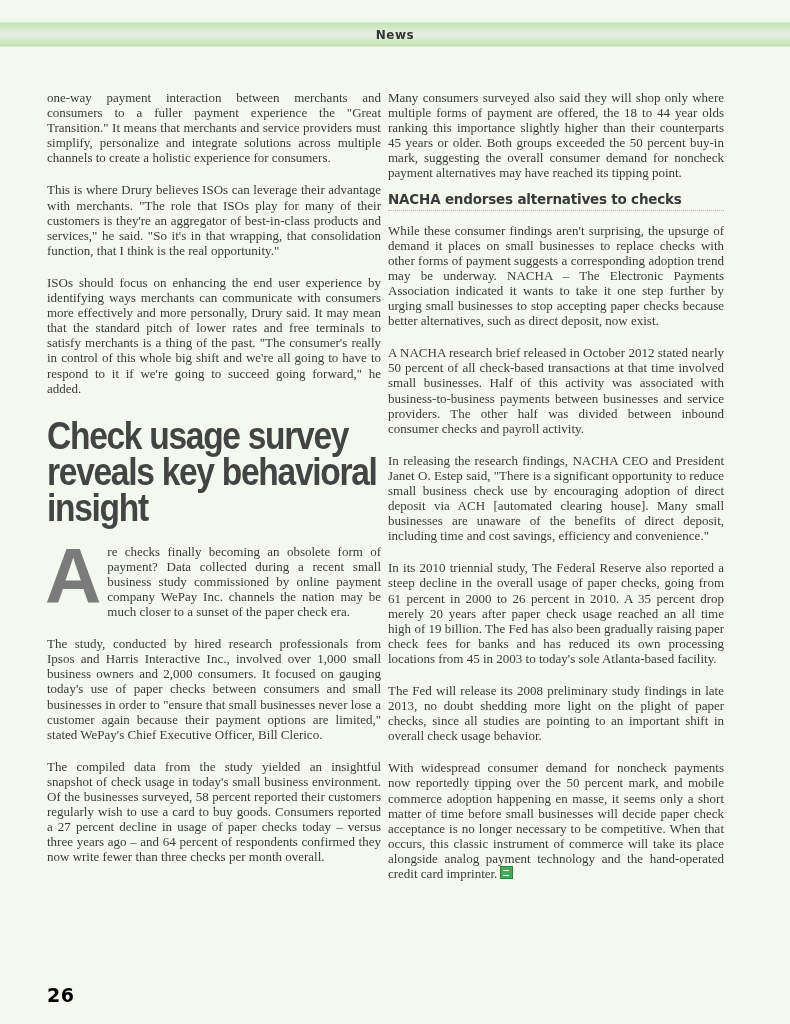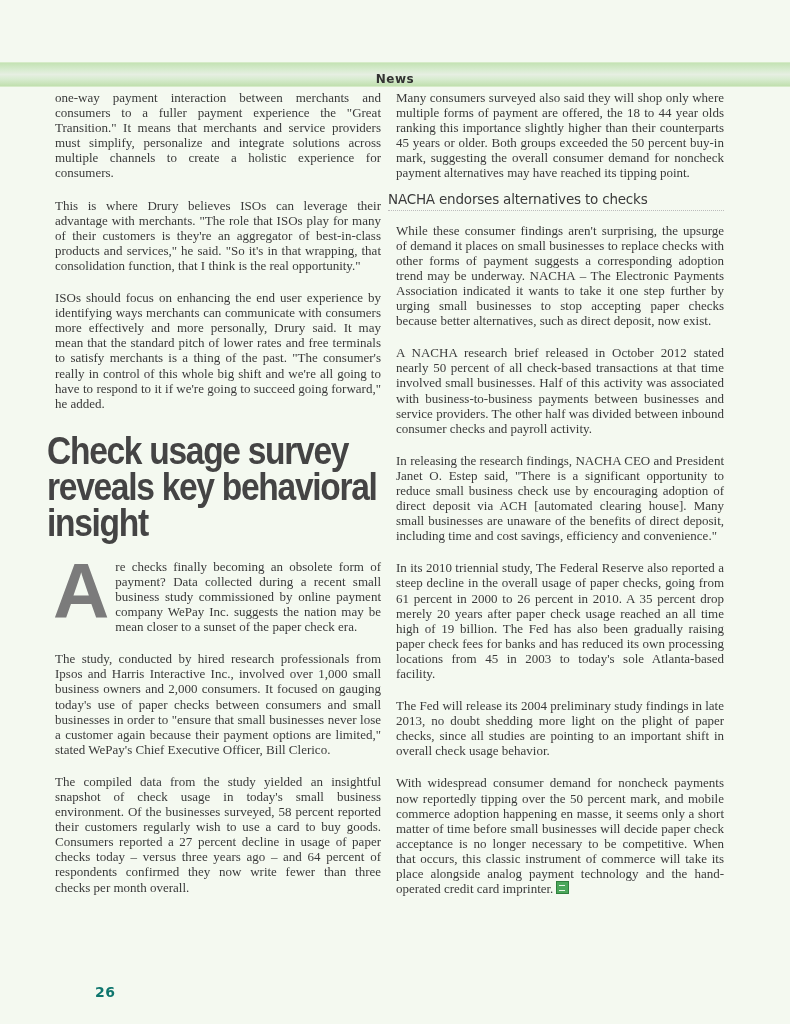--- a/index.html
+++ b/index.html
@@ -9,36 +9,36 @@
     position: relative;
     overflow: hidden;
     font-family: "Liberation Serif", "DejaVu Serif", serif;
     color: #3a3a3a;
   }
   .header-band {
     position: absolute; left: 0; top: 22px; width: 790px; height: 23px;
     background: linear-gradient(to bottom, #c4e2b4 0%, #d8ecd0 30%, #e6efe2 50%, #d8ecd0 70%, #c0dfae 100%);
     border-top: 1px solid #d6ebc8;
     border-bottom: 1px solid #d6ebc8;
-    display: flex; align-items: flex-end; justify-content: center; margin-top: 40px;
+    display: flex; align-items: center; justify-content: center;
   }
   .header-title {
     font-family: "DejaVu Sans", sans-serif;
     font-weight: bold;
     font-size: 12px;
     letter-spacing: 0.5px;
     color: #333;
   }
   .col {
     position: absolute; top: 90px;
   }
   .col-left { left: 47px; width: 334px; }
   .col-right { left: 388px; width: 336px; }
   p.body {
-    margin: 0 0 17px 8px;
+    margin: 0 0 17px 0;
     font-size: 13px;
     line-height: 15.1px;
     text-align: justify;
     hyphens: auto;
   }
   .url {
     font-family: "DejaVu Sans", sans-serif;
     font-style: italic;
     font-size: 11px;
   }
@@ -70,65 +70,64 @@
     font-family: "Liberation Sans", "DejaVu Sans", sans-serif;
     font-weight: bold;
     font-size: 78px;
     line-height: 60px;
     color: #7b7b7b;
     margin: 2px 6px 0 -2px;
     height: 60px;
   }
   .subhead {
     font-family: "DejaVu Sans", sans-serif;
-    font-weight: normal;
+    font-weight: bold;
     font-size: 13.5px;
     color: #3a3a3a;
     padding-bottom: 3px;
     border-bottom: 1px dotted #bcbcbc;
     margin: -7px 0 12px 0;
     letter-spacing: -0.2px;
   }
   .page-number {
     position: absolute; left: 47px; top: 984px;
     font-family: "DejaVu Sans", sans-serif;
-    font-weight: bold; font-size: 14px; color: #0f766e;
+    font-weight: bold; font-size: 19px; color: #000000;
     letter-spacing: 0.5px;
-    margin-left: 48px;
   }
 </style>
 </head>
 <body>
 
 <div class="header-band">
   <span class="header-title">News</span>
 </div>
 
 <div class="col col-left">
   <p class="body">one-way payment interaction between merchants and consumers to a fuller payment experience the "Great Transition." It means that merchants and service providers must simplify, personalize and integrate solutions across multiple channels to create a holistic experience for consumers.</p>
   <p class="body">This is where Drury believes ISOs can leverage their advantage with merchants. "The role that ISOs play for many of their customers is they're an aggregator of best-in-class products and services," he said. "So it's in that wrapping, that consolidation function, that I think is the real opportunity."</p>
   <p class="body">ISOs should focus on enhancing the end user experience by identifying ways merchants can communicate with consumers more effectively and more personally, Drury said. It may mean that the standard pitch of lower rates and free terminals to satisfy merchants is a thing of the past. "The consumer's really in control of this whole big shift and we're all going to have to respond to it if we're going to succeed going forward," he added.</p>
 
   <div class="headline">Check usage survey reveals key behavioral insight</div>
 
   <p class="body dropcap-para">
-    <span class="dropcap">A</span><span>re checks finally becoming an obsolete form of payment? Data collected during a recent small business study commissioned by online payment company WePay Inc. suggests the nation may be mean closer to a sunset of the paper check era.</span>
+    <span class="dropcap">A</span><span>re checks finally becoming an obsolete form of payment? Data collected during a recent small business study commissioned by online payment company WePay Inc. channels the nation may be much closer to a sunset of the paper check era.</span>
   </p>
   <p class="body">The study, conducted by hired research professionals from Ipsos and Harris Interactive Inc., involved over 1,000 small business owners and 2,000 consumers. It focused on gauging today's use of paper checks between consumers and small businesses in order to "ensure that small businesses never lose a customer again because their payment options are limited," stated WePay's Chief Executive Officer, Bill Clerico.</p>
   <p class="body">The compiled data from the study yielded an insightful snapshot of check usage in today's small business environment. Of the businesses surveyed, 58 percent reported their customers regularly wish to use a card to buy goods. Consumers reported a 27 percent decline in usage of paper checks today – versus three years ago – and 64 percent of respondents confirmed they now write fewer than three checks per month overall.</p>
 </div>
 
 <div class="col col-right">
   <p class="body">Many consumers surveyed also said they will shop only where multiple forms of payment are offered, the 18 to 44 year olds ranking this importance slightly higher than their counterparts 45 years or older. Both groups exceeded the 50 percent buy-in mark, suggesting the overall consumer demand for noncheck payment alternatives may have reached its tipping point.</p>
 
   <div class="subhead">NACHA endorses alternatives to checks</div>
   <p class="body">While these consumer findings aren't surprising, the upsurge of demand it places on small businesses to replace checks with other forms of payment suggests a corresponding adoption trend may be underway. NACHA – The Electronic Payments Association indicated it wants to take it one step further by urging small businesses to stop accepting paper checks because better alternatives, such as direct deposit, now exist.</p>
   <p class="body">A NACHA research brief released in October 2012 stated nearly 50 percent of all check-based transactions at that time involved small businesses. Half of this activity was associated with business-to-business payments between businesses and service providers. The other half was divided between inbound consumer checks and payroll activity.</p>
   <p class="body">In releasing the research findings, NACHA CEO and President Janet O. Estep said, "There is a significant opportunity to reduce small business check use by encouraging adoption of direct deposit via ACH [automated clearing house]. Many small businesses are unaware of the benefits of direct deposit, including time and cost savings, efficiency and convenience."</p>
 
   <p class="body">In its 2010 triennial study, The Federal Reserve also reported a steep decline in the overall usage of paper checks, going from 61 percent in 2000 to 26 percent in 2010. A 35 percent drop merely 20 years after paper check usage reached an all time high of 19 billion. The Fed has also been gradually raising paper check fees for banks and has reduced its own processing locations from 45 in 2003 to today's sole Atlanta-based facility.</p>
-  <p class="body">The Fed will release its 2004 preliminary study findings in late 2013, no doubt shedding more light on the plight of paper checks, since all studies are pointing to an important shift in overall check usage behavior.</p>
+  <p class="body">The Fed will release its 2008 preliminary study findings in late 2013, no doubt shedding more light on the plight of paper checks, since all studies are pointing to an important shift in overall check usage behavior.</p>
   <p class="body">
     <span>With widespread consumer demand for noncheck payments now reportedly tipping over the 50 percent mark, and mobile commerce adoption happening en masse, it seems only a short matter of time before small businesses will decide paper check acceptance is no longer necessary to be competitive. When that occurs, this classic instrument of commerce will take its place alongside analog payment technology and the hand-operated credit card imprinter.</span><span class="end-icon"></span>
   </p>
 </div>
 
 <div class="page-number">26</div>
 
 </body></html>

